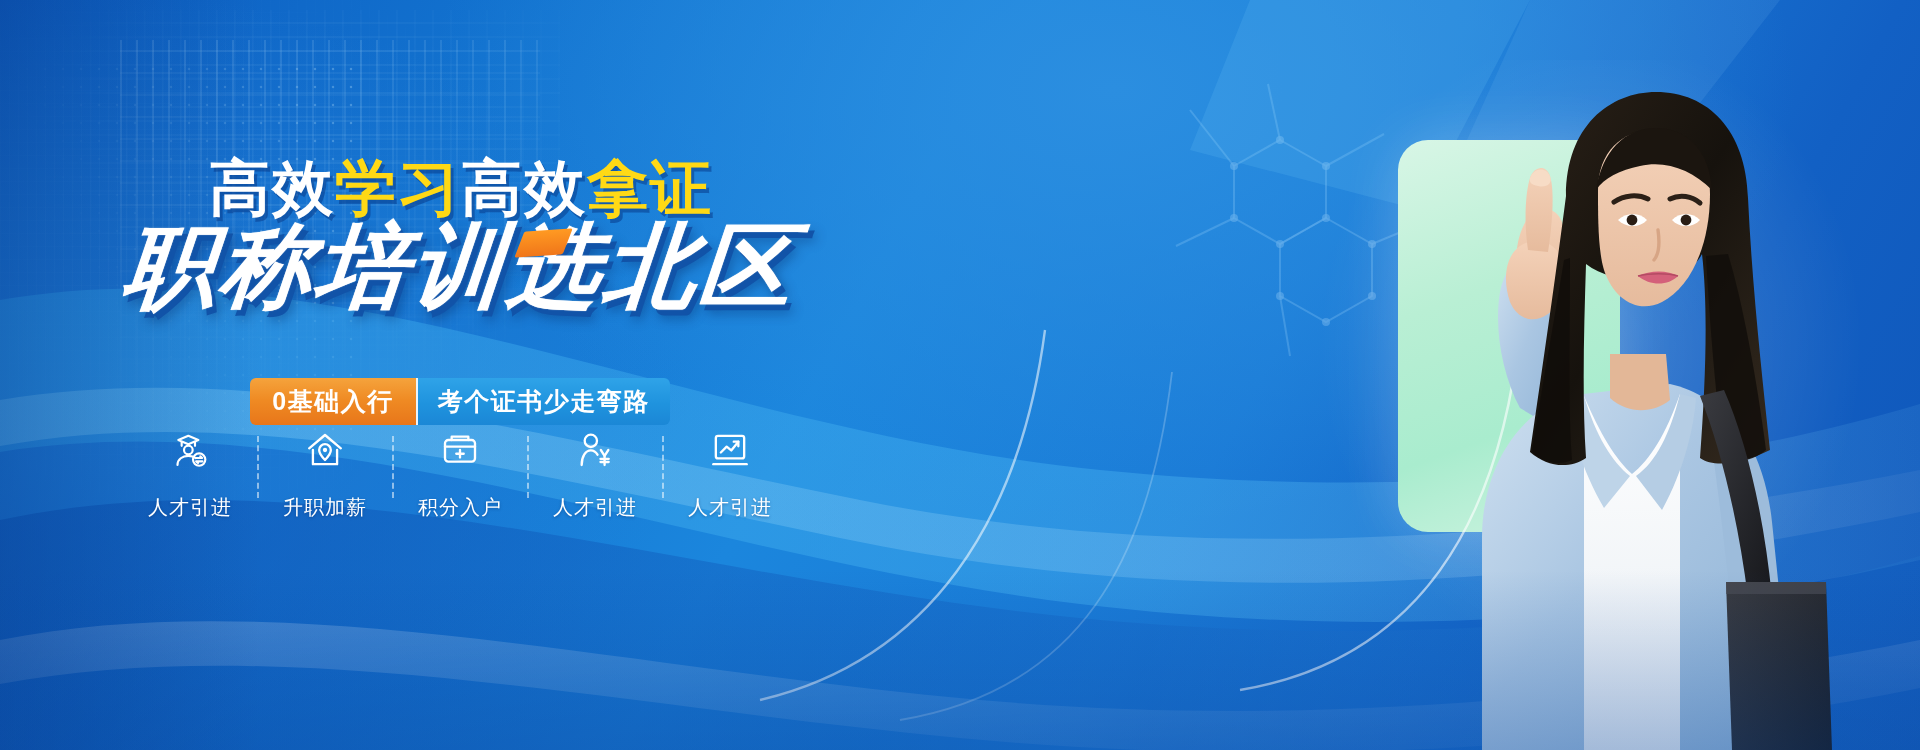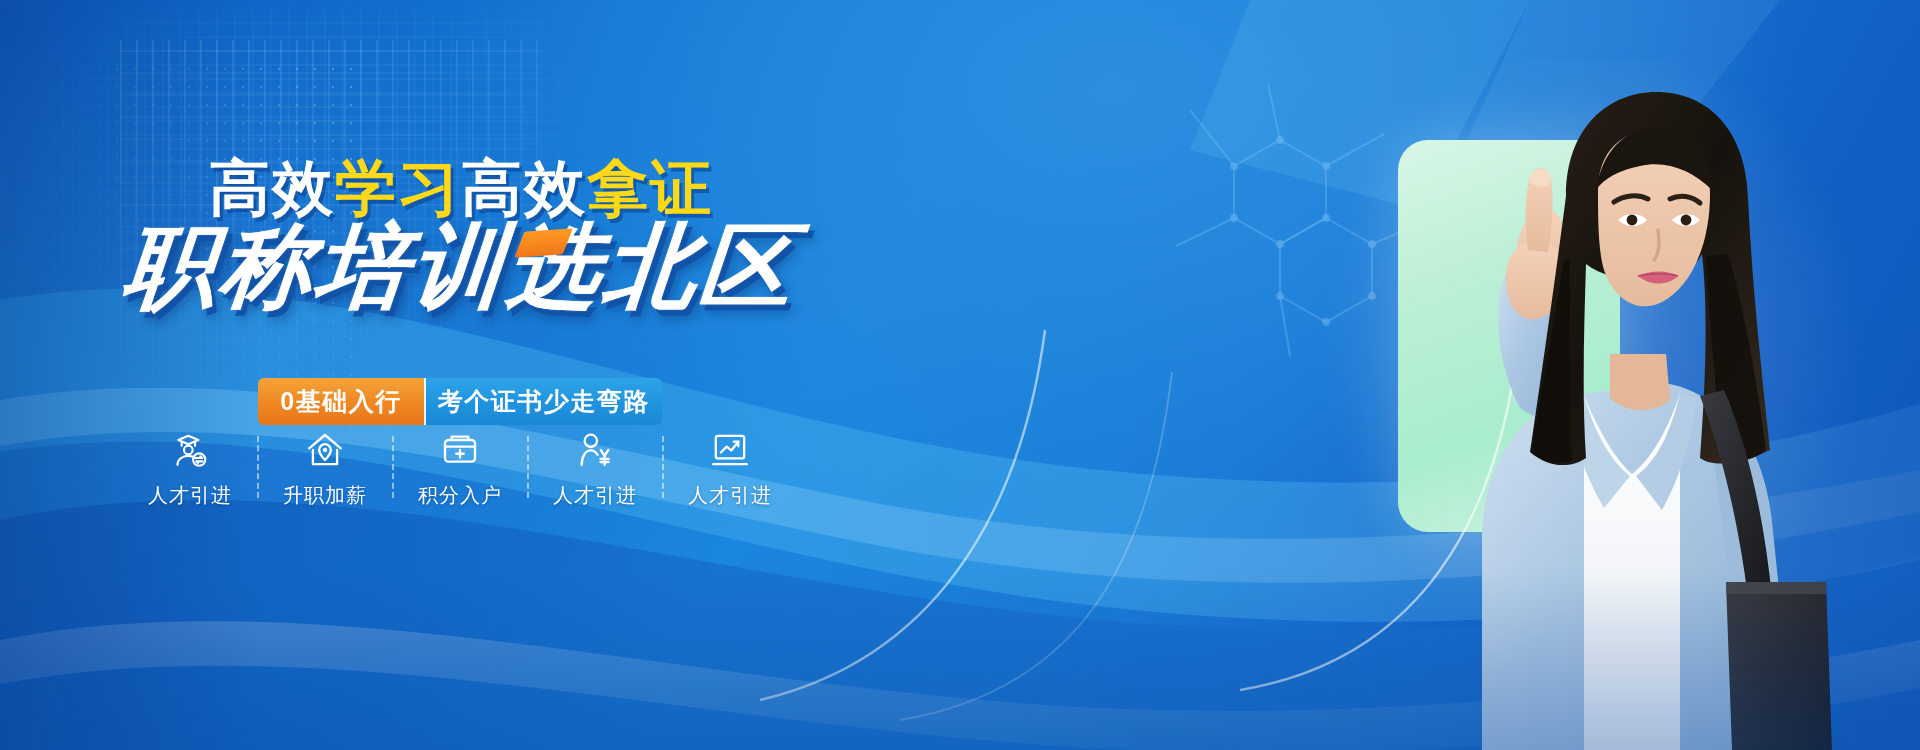--- a/index.html
+++ b/index.html
@@ -119,36 +119,36 @@
   .badge{
     height:47px;display:flex;align-items:center;justify-content:center;
     font-size:25px;font-weight:bold;color:#fff;letter-spacing:1.5px;
   }
   .badge-orange{
     padding:0 22px;
     background:linear-gradient(180deg,#f5a33c 0%,#ef8a23 48%,#e8761a 100%);
     border-radius:6px 0 0 6px;
   }
   .badge-blue{
-    padding:0 12px;
+    padding:0 20px;
     background:linear-gradient(180deg,#2fa3e8 0%,#1f93de 55%,#1b87d6 100%);
     border-radius:0 6px 6px 0;
     border-left:2px solid rgba(255,255,255,.9);
   }
 
   
   .features{
     position:absolute;left:0;top:430px;width:920px;
     display:flex;justify-content:center;align-items:flex-start;
     pointer-events:auto;
   }
   .feat{
     width:133px;
     display:flex;flex-direction:column;align-items:center;
-    gap:12px;
+    gap:24px;
   }
   .feat .ico{width:40px;height:40px;display:block;}
   .feat .lbl{
     font-size:20px;color:#ffffff;letter-spacing:1px;
     text-shadow:0 1px 3px rgba(6,45,105,.45);
     white-space:nowrap;
   }
   .vdiv{
     width:0;height:62px;margin-top:6px;
     border-left:2px dashed rgba(255,255,255,.52);

